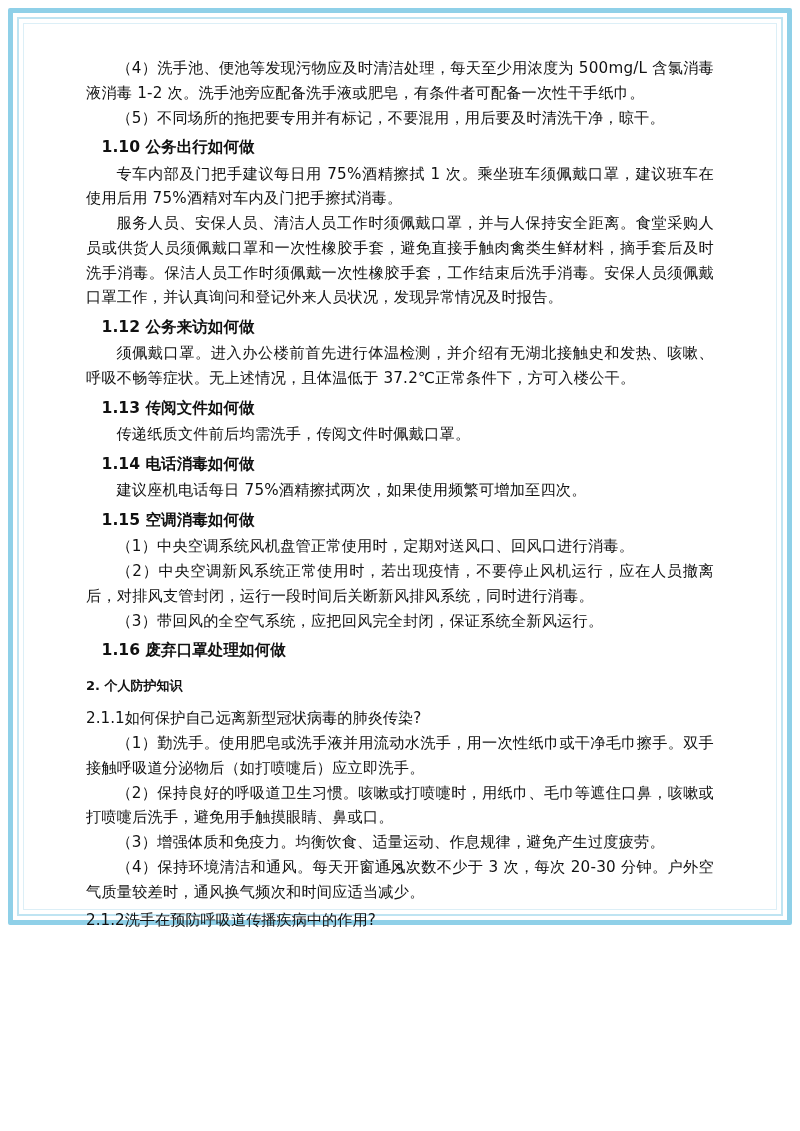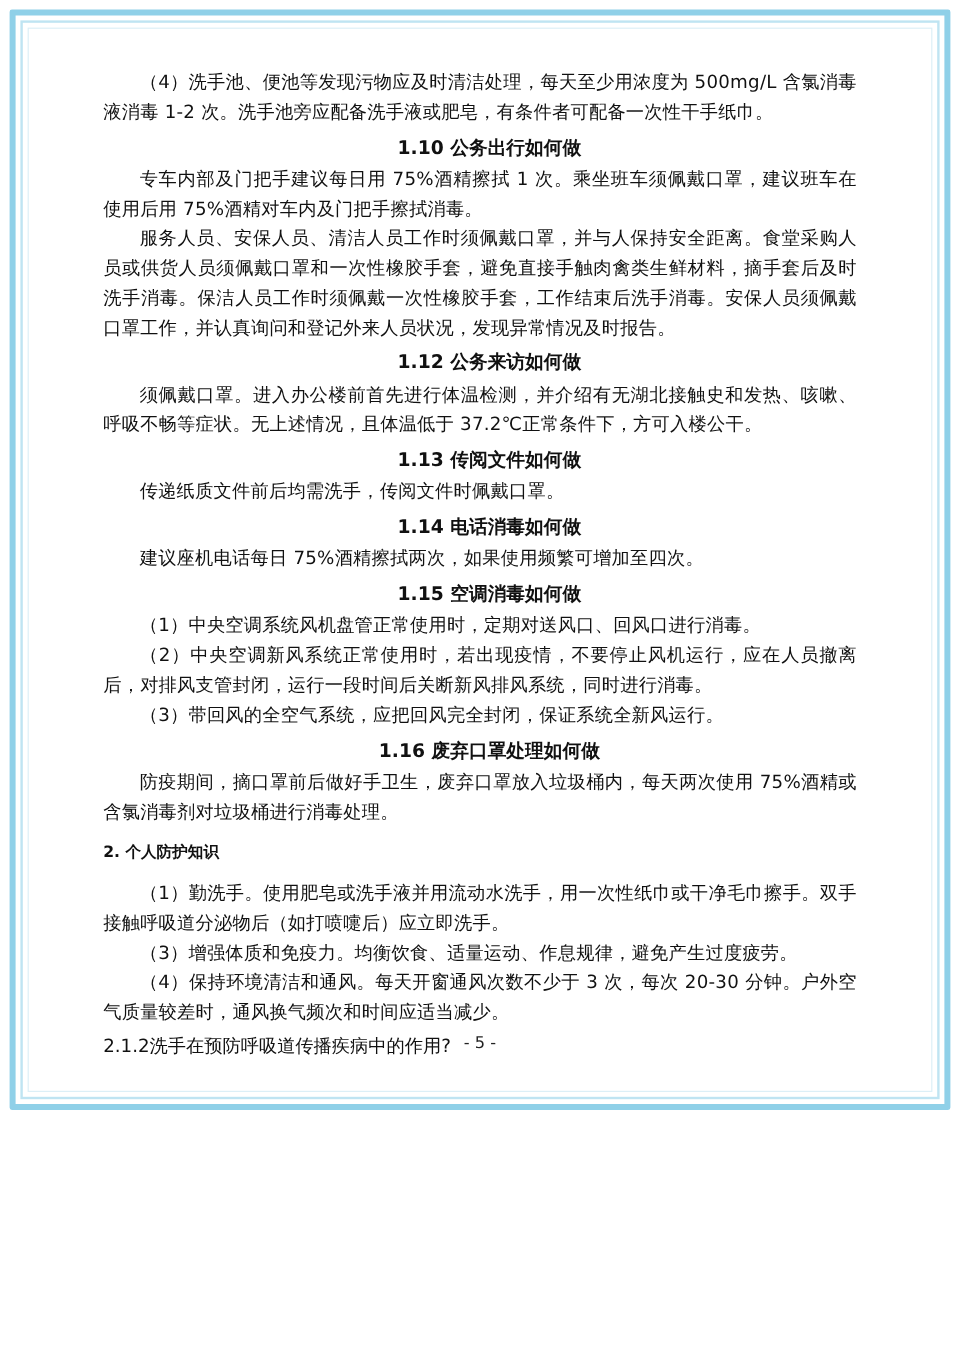--- a/index.html
+++ b/index.html
@@ -72,21 +72,20 @@
   .indent {
     text-indent: 2em;
   }
   .h3 {
     font-size: 15.6px;
     font-weight: bold;
     line-height: 1.62;
     margin-top: 5px;
     margin-bottom: 1px;
     text-indent: 1em;
-    text-align: center;
   }
   .h2 {
     font-size: 13px;
     font-weight: bold;
     line-height: 1.6;
     margin-top: 12px;
     margin-bottom: 10px;
   }
   .h2b {
     font-size: 16px;
@@ -114,20 +113,21 @@
 </head>
 <body>
 
 <div class="page">
   <div class="border-outer"></div>
   <div class="border-inner"></div>
   <div class="border-hair"></div>
 
   <div class="content">
     <p class="para indent">（4）洗手池、便池等发现污物应及时清洁处理，每天至少用浓度为 500mg/L 含氯消毒液消毒 1-2 次。洗手池旁应配备洗手液或肥皂，有条件者可配备一次性干手纸巾。</p>
+    <p class="para indent">（5）不同场所的拖把要专用并有标记，不要混用，用后要及时清洗干净，晾干。</p>
 
     <p class="h3">1.10 公务出行如何做</p>
     <p class="para indent">专车内部及门把手建议每日用 75%酒精擦拭 1 次。乘坐班车须佩戴口罩，建议班车在使用后用 75%酒精对车内及门把手擦拭消毒。</p>
 
     <p class="para indent">服务人员、安保人员、清洁人员工作时须佩戴口罩，并与人保持安全距离。食堂采购人员或供货人员须佩戴口罩和一次性橡胶手套，避免直接手触肉禽类生鲜材料，摘手套后及时洗手消毒。保洁人员工作时须佩戴一次性橡胶手套，工作结束后洗手消毒。安保人员须佩戴口罩工作，并认真询问和登记外来人员状况，发现异常情况及时报告。</p>
 
     <p class="h3">1.12 公务来访如何做</p>
     <p class="para indent">须佩戴口罩。进入办公楼前首先进行体温检测，并介绍有无湖北接触史和发热、咳嗽、呼吸不畅等症状。无上述情况，且体温低于 37.2℃正常条件下，方可入楼公干。</p>
 
     <p class="h3">1.13 传阅文件如何做</p>
@@ -135,25 +135,26 @@
 
     <p class="h3">1.14 电话消毒如何做</p>
     <p class="para indent">建议座机电话每日 75%酒精擦拭两次，如果使用频繁可增加至四次。</p>
 
     <p class="h3">1.15 空调消毒如何做</p>
     <p class="para indent">（1）中央空调系统风机盘管正常使用时，定期对送风口、回风口进行消毒。</p>
     <p class="para indent">（2）中央空调新风系统正常使用时，若出现疫情，不要停止风机运行，应在人员撤离后，对排风支管封闭，运行一段时间后关断新风排风系统，同时进行消毒。</p>
     <p class="para indent">（3）带回风的全空气系统，应把回风完全封闭，保证系统全新风运行。</p>
 
     <p class="h3">1.16 废弃口罩处理如何做</p>
-    <p class="para indent">防疫期间，摘口罩前后做好手卫生，废弃口罩放入垃圾桶内，每天两次使用 75%酒精或含氯消毒剂对垃圾桶进行消毒处理。</p>
 
     <p class="h2">2.  个人防护知识</p>
 
+    <p class="q">2.1.1如何保护自己远离新型冠状病毒的肺炎传染?</p>
     <p class="para indent">（1）勤洗手。使用肥皂或洗手液并用流动水洗手，用一次性纸巾或干净毛巾擦手。双手接触呼吸道分泌物后（如打喷嚏后）应立即洗手。</p>
+    <p class="para indent">（2）保持良好的呼吸道卫生习惯。咳嗽或打喷嚏时，用纸巾、毛巾等遮住口鼻，咳嗽或打喷嚏后洗手，避免用手触摸眼睛、鼻或口。</p>
     <p class="para indent">（3）增强体质和免疫力。均衡饮食、适量运动、作息规律，避免产生过度疲劳。</p>
     <p class="para indent">（4）保持环境清洁和通风。每天开窗通风次数不少于 3 次，每次 20-30 分钟。户外空气质量较差时，通风换气频次和时间应适当减少。</p>
 
     <p class="q">2.1.2洗手在预防呼吸道传播疾病中的作用?</p>
 
   </div>
 
   <div class="footer">- 5 -</div>
 </div>
 

